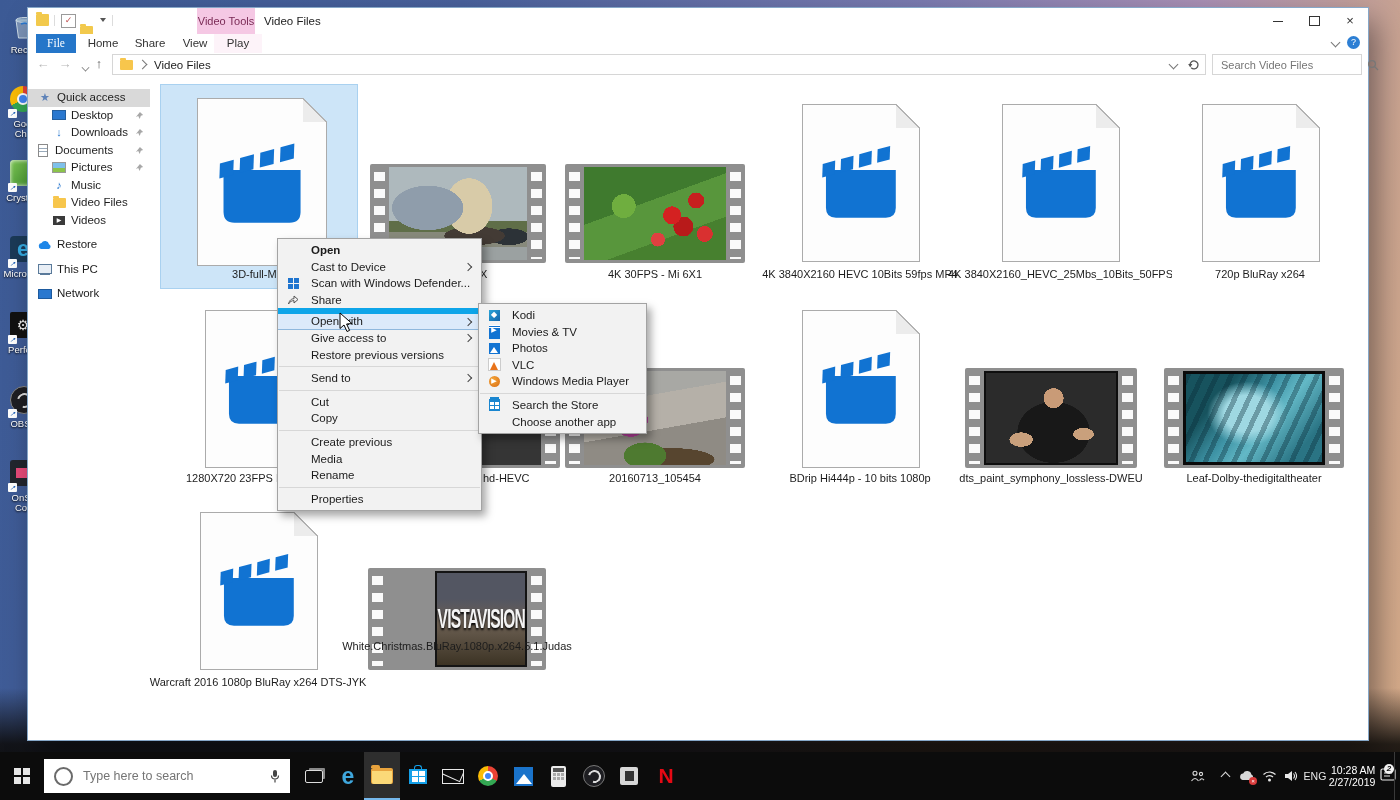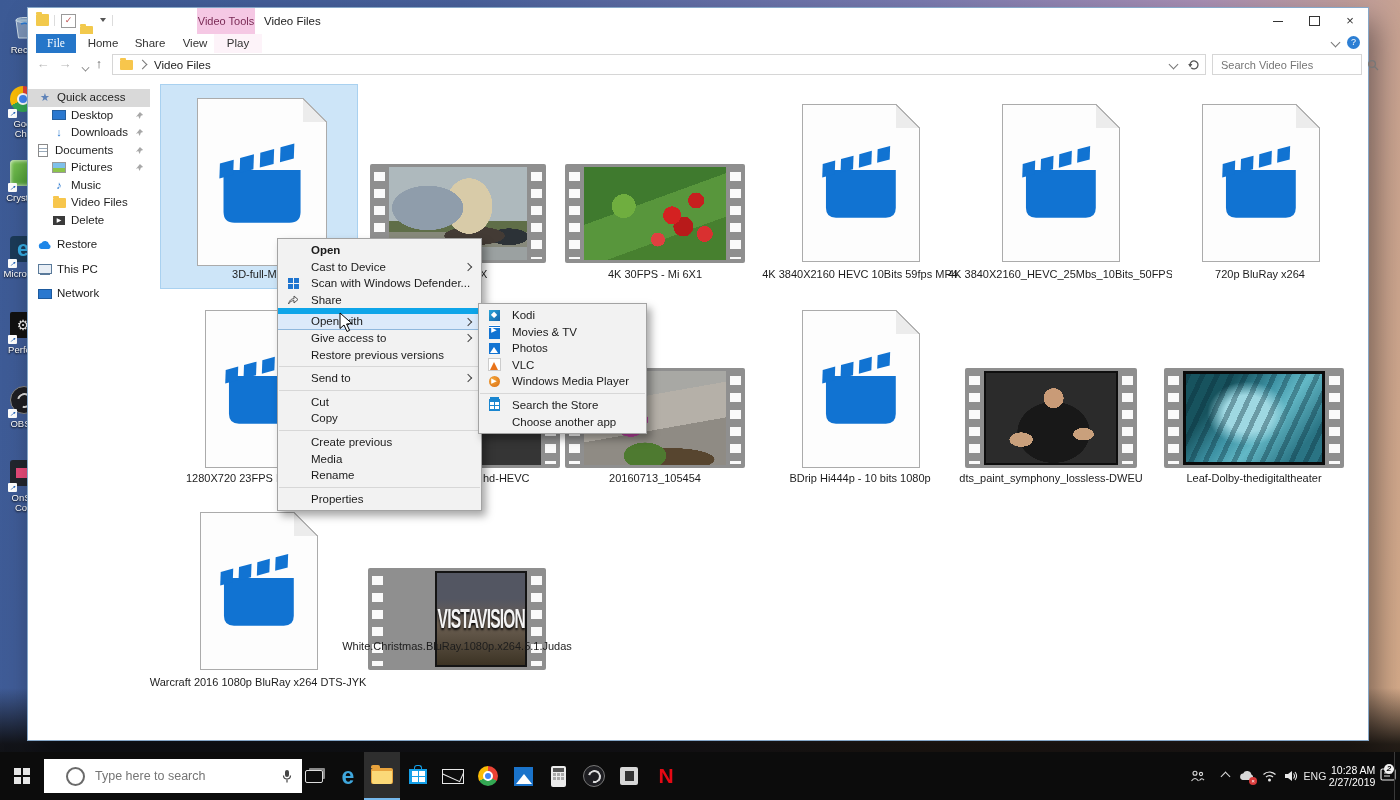--- a/index.html
+++ b/index.html
@@ -113,21 +113,21 @@
   .mitem.bold{font-weight:bold;}
   .mitem.hl{background:#dceafa;border-top:6px solid #0ea5e9;border-bottom:1px solid #8fb8dd;height:14.6px;line-height:14.6px;}
   .mitem .mic{position:absolute;left:8px;top:2px;width:14px;height:12px;display:flex;align-items:center;justify-content:center;}
   .mitem .ar{position:absolute;right:10px;top:5px;width:5px;height:5px;border-right:1.3px solid #444;border-top:1.3px solid #444;transform:rotate(45deg);}
   .msep{height:1px;background:#d7d7d7;margin:3px 1px;}
   
   #taskbar{position:absolute;left:0;top:752px;width:1400px;height:48px;background:#0c0c0c;z-index:50;}
   #startbtn{position:absolute;left:0;top:0;width:44px;height:48px;display:flex;align-items:center;justify-content:center;}
   .winlogo{display:grid;grid-template-columns:7px 7px;grid-template-rows:7px 7px;gap:1.5px;}
   .winlogo i{background:#e6e6e6;}
-  #tsearch{position:absolute;left:44px;top:7px;width:246px;height:34px;background:#fff;display:flex;align-items:center;padding-left:12px;}
+  #tsearch{position:absolute;left:44px;top:7px;width:246px;height:34px;background:#fff;display:flex;align-items:center;}
   #tsearch .cort{width:15px;height:15px;border:2px solid #6a6a6a;border-radius:50%;margin:0 8px 0 10px;flex:none;}
   #tsearch input{flex:1;border:0;outline:0;font-size:12.5px;color:#444;font-family:"Liberation Sans",sans-serif;background:transparent;}
   #tsearch .mic{width:10px;height:15px;margin-right:10px;flex:none;}
   .tapp{position:absolute;top:0;width:36px;height:48px;display:flex;align-items:center;justify-content:center;}
   .tapp.active{background:#2e2e2e;box-shadow:inset 0 -2px 0 #76b9ed;}
   #tray{position:absolute;right:0;top:0;height:48px;}
   .tri{position:absolute;top:0;height:48px;display:flex;align-items:center;justify-content:center;color:#e8e8e8;font-size:10.5px;}
   #clock{text-align:right;line-height:12px;font-size:10.5px;color:#fff;}
   .badge{position:absolute;right:2px;bottom:10px;width:10px;height:10px;border-radius:50%;background:#f1f1f1;color:#111;
     font-size:8px;line-height:10px;text-align:center;font-weight:bold;}
@@ -310,21 +310,21 @@
         <div class="nitem" style="padding-left:24px">
           <span class="si">
             <span class="fold13"></span>
           </span>
           <span>Video Files</span>
         </div>
         <div class="nitem" style="padding-left:24px">
           <span class="si">
             <span style="width:12px;height:9px;background:#3a3a3a;color:#fff;font-size:6px;line-height:9px;text-align:center">▶</span>
           </span>
-          <span>Delete</span>
+          <span>Videos</span>
         </div>
         <div class="nitem gap" style="padding-left:10px">
           <span class="si">
             <svg width="14" height="10" viewBox="0 0 14 10">
               <path d="M3 9 a3 3 0 0 1 .5-5.9 A4 4 0 0 1 11 4.2 A2.6 2.6 0 0 1 11 9 Z" fill="#1f87e8"></path>
             </svg>
           </span>
           <span>Restore</span>
         </div>
         <div class="nitem gap" style="padding-left:10px">

